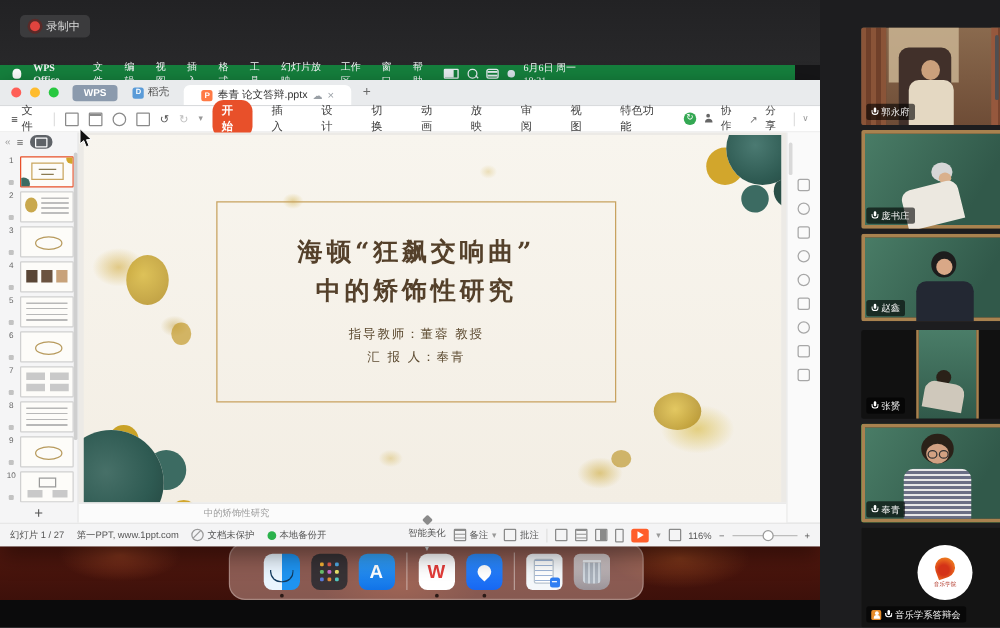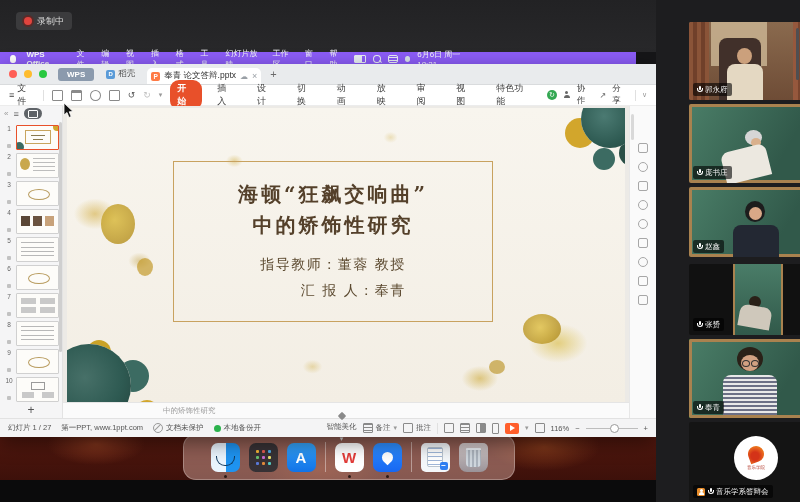--- a/index.html
+++ b/index.html
@@ -6,22 +6,22 @@
   .screen{position:relative;width:800px;height:502px;overflow:hidden;background:#161618;
           font-family:"Liberation Sans",sans-serif;-webkit-font-smoothing:antialiased;}
   .abs{position:absolute;}
 
   
   .top-strip{left:0;top:0;width:800px;height:52px;background:linear-gradient(#222224,#28282a);}
   .rec-badge{left:16px;top:12px;height:18px;display:flex;align-items:center;gap:5px;
              background:#3b3b3d;border-radius:4px;padding:0 8px;}
   .rec-dot{width:8px;height:8px;border-radius:50%;background:#e0443e;box-shadow:0 0 0 2px #5a2a28;}
   .rec-label{font-size:9px;color:#d9d9d9;}
-  .menubar{left:0;top:52px;width:636px;height:13px;background:#8b5cf6;display:flex;align-items:center;
-           padding:0 10px;gap:10px;color:#f4f6f8;font-size:8px;box-sizing:border-box;}
+  .menubar{left:0;top:52px;width:636px;height:13px;background:#15803d;display:flex;align-items:center;
+           padding:0 10px;gap:10px;color:#f4f6f8;font-size:8px;box-sizing:border-box;font-family:Liberation Serif, serif;}
   .apple{width:7px;height:8px;background:#fff;border-radius:45% 45% 40% 40%;}
   .mb-app{font-weight:bold;}
   .mb-right{margin-left:auto;display:flex;align-items:center;gap:7px;padding-right:150px;}
   .mi{display:inline-block;}
   .i-batt{width:11px;height:6px;border:1px solid #e8eef2;border-radius:1px;background:linear-gradient(90deg,#e8eef2 70%,transparent 70%);}
   .i-srch{width:6px;height:6px;border:1px solid #e8eef2;border-radius:50%;position:relative;}
   .i-srch::after{content:"";position:absolute;left:5px;top:5px;width:3px;height:1px;background:#e8eef2;transform:rotate(45deg);}
   .i-cc{width:9px;height:6px;border:1px solid #e8eef2;border-radius:2px;background:
         linear-gradient(180deg,transparent 1px,#e8eef2 1px 2px,transparent 2px 4px,#e8eef2 4px 5px,transparent 5px);}
   .i-dot{width:6px;height:6px;border-radius:50%;background:#d8e2ea;}
@@ -62,21 +62,21 @@
   
   .wps-window{left:0;top:64px;width:656px;height:373px;background:#fff;display:flex;flex-direction:column;
               box-shadow:0 6px 18px rgba(0,0,0,.45);}
   .tabbar{height:20px;background:#e9ebed;display:flex;align-items:center;padding:0 9px;gap:7px;border-bottom:1px solid #d9dbdd;}
   .tl{width:8px;height:8px;border-radius:50%;}
   .tl-r{background:#ff5f57;} .tl-y{background:#febc2e;} .tl-g{background:#28c840;}
   .wps-pill{background:#8b9aad;color:#fff;font-size:8px;font-weight:bold;border-radius:3px;padding:2px 9px;margin-left:4px;}
   .docer-tab{display:flex;align-items:center;gap:3px;font-size:8.5px;color:#4a4a4a;padding:0 5px;}
   .docer-ic{width:9px;height:9px;border-radius:2px;background:#5a9bd8;color:#fff;font-size:6px;line-height:9px;text-align:center;font-weight:bold;}
   .doc-tab{height:16px;background:#fff;border-radius:5px 5px 0 0;display:flex;align-items:center;gap:4px;
-           padding:0 4px;align-self:flex-end;font-size:8.5px;color:#333;}
+           padding:0 14px;align-self:flex-end;font-size:8.5px;color:#333;}
   .ppt-ic{width:9px;height:9px;border-radius:2px;background:#ff7a45;color:#fff;font-size:6.5px;line-height:9px;text-align:center;font-weight:bold;}
   .cloud{color:#9aa0a6;font-size:8px;} .tab-x{color:#9aa0a6;font-size:9px;} .tab-plus{color:#6a6a6a;font-size:11px;margin-left:2px;}
 
   .ribbon{height:20px;background:#fff;border-bottom:1px solid #ececec;display:flex;align-items:center;
           padding:0 9px;gap:8px;font-size:9px;color:#3d3d3d;}
   .rb-file{display:flex;align-items:center;gap:3px;}
   .rb-sep{width:1px;height:11px;background:#e0e0e0;}
   .qi{width:9px;height:9px;border:1px solid #8a8a8a;border-radius:1px;display:inline-block;}
   .qi-2{background:linear-gradient(#8a8a8a 2px,transparent 2px);}
   .qi-3{border-radius:50%;}
@@ -138,22 +138,22 @@
      box-shadow:44px -10px 0 -26px #3c6b62,58px 26px 0 -30px #d2a62c,10px -34px 0 -30px #c9a227;}
   .gold-blob{position:absolute;border-radius:50%;}
   .gb1{left:34px;top:96px;width:34px;height:40px;background:radial-gradient(circle at 40% 40%,#d9b93f,#b08b23);opacity:.85;}
   .gb2{left:70px;top:150px;width:16px;height:18px;background:#c39a2b;opacity:.7;}
   .gb3{right:64px;bottom:58px;width:38px;height:30px;background:radial-gradient(circle at 45% 45%,#e0c14a,#a9851f);opacity:.85;}
   .gb4{right:120px;bottom:28px;width:16px;height:14px;background:#bc9427;opacity:.65;}
   .title-frame{position:absolute;left:19%;top:18%;width:57%;height:54%;border:1px solid #c8a25f;
       display:flex;flex-direction:column;align-items:center;justify-content:center;gap:10px;}
   .slide-title{font-family:"DejaVu Serif","Liberation Serif",serif;font-weight:bold;color:#54402a;
       font-size:20px;letter-spacing:3px;line-height:1.55;text-align:center;}
-  .slide-sub{font-family:"DejaVu Serif","Liberation Serif",serif;color:#5c4a30;font-size:14px;
-      letter-spacing:1.5px;line-height:1.9;text-align:right;}
+  .slide-sub{font-family:"DejaVu Serif","Liberation Serif",serif;color:#5c4a30;font-size:10px;
+      letter-spacing:1.5px;line-height:1.9;text-align:center;}
   .notes-bar{position:absolute;left:0;right:0;bottom:0;height:15px;background:#fbfbfb;border-top:1px solid #e5e5e5;
       display:flex;align-items:center;padding-left:100px;font-size:7.5px;color:#9c9c9c;}
 
   .side-tools{width:26px;background:#fafafa;border-left:1px solid #e7e7e7;display:flex;flex-direction:column;
       align-items:center;gap:9px;padding-top:12px;}
   .st-ic{width:8px;height:8px;border:1px solid #a7a7a7;border-radius:2px;}
   .st-ic.round{border-radius:50%;}
   .st-scroll{width:3px;height:26px;background:#d9d9d9;border-radius:2px;align-self:flex-start;margin:-4px 0 -6px 1px;}
 
   .statusbar{height:18px;background:#f4f4f5;border-top:1px solid #e2e2e2;display:flex;align-items:center;

